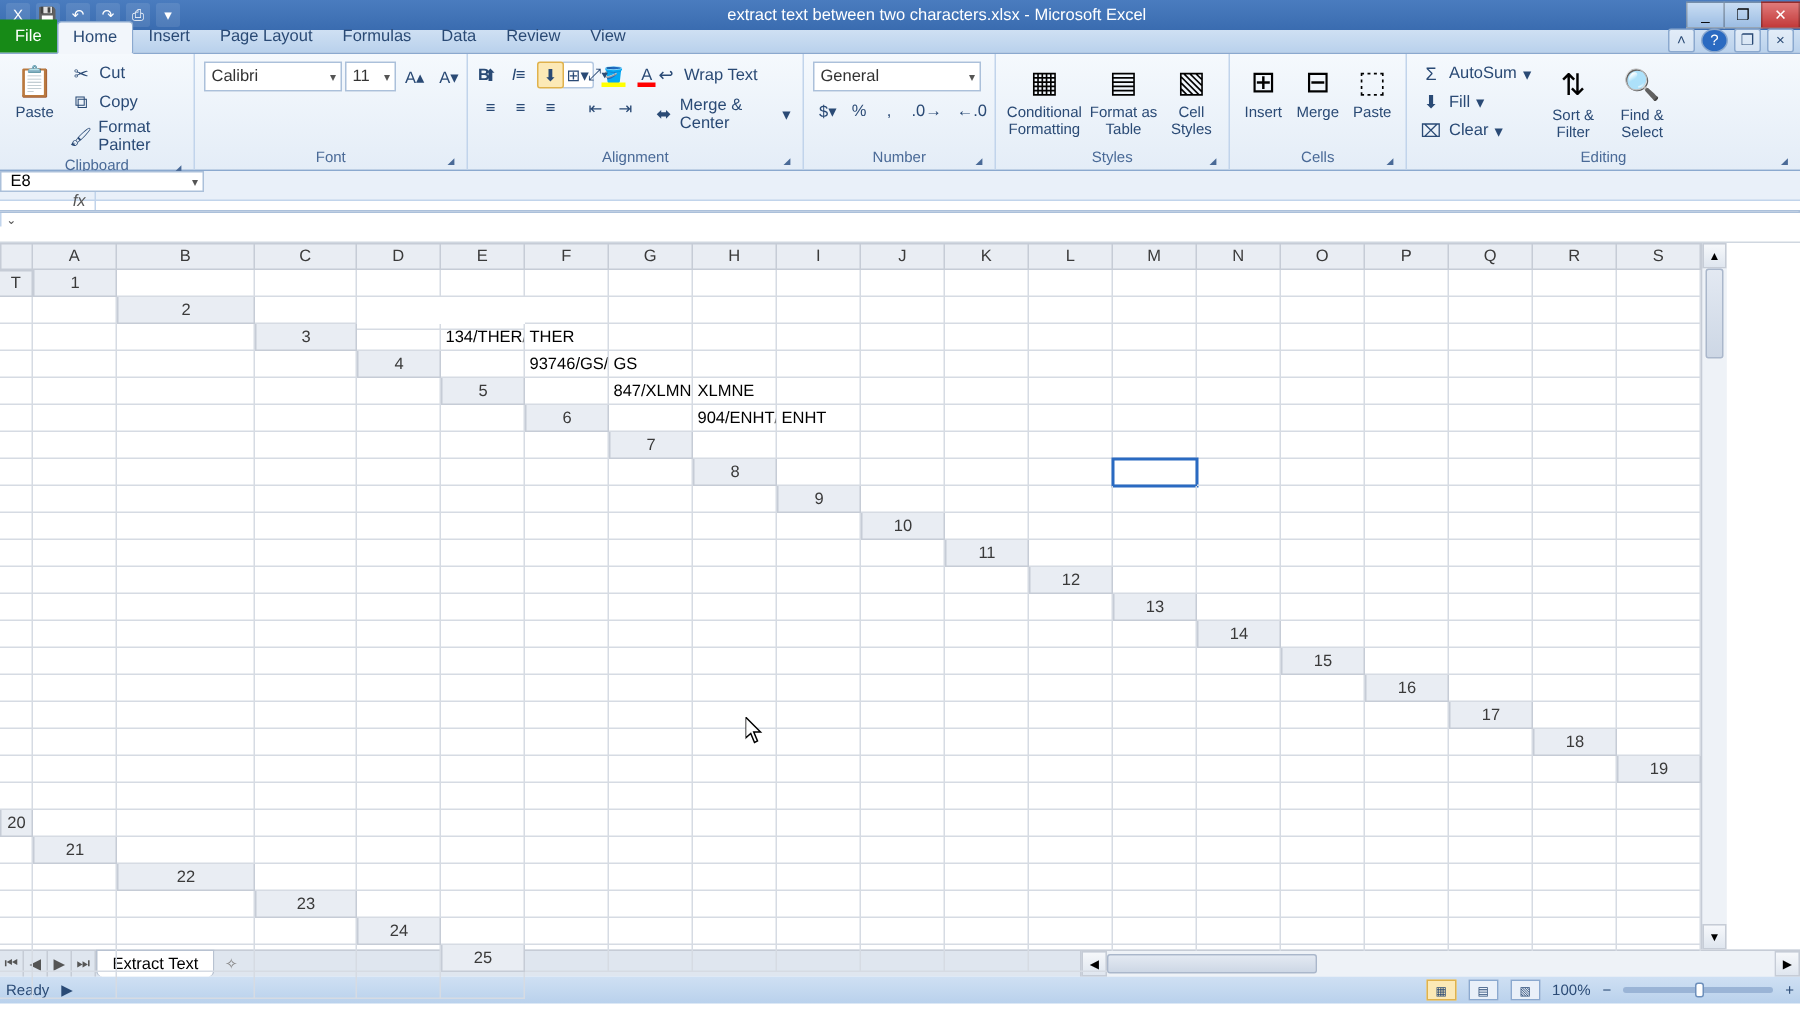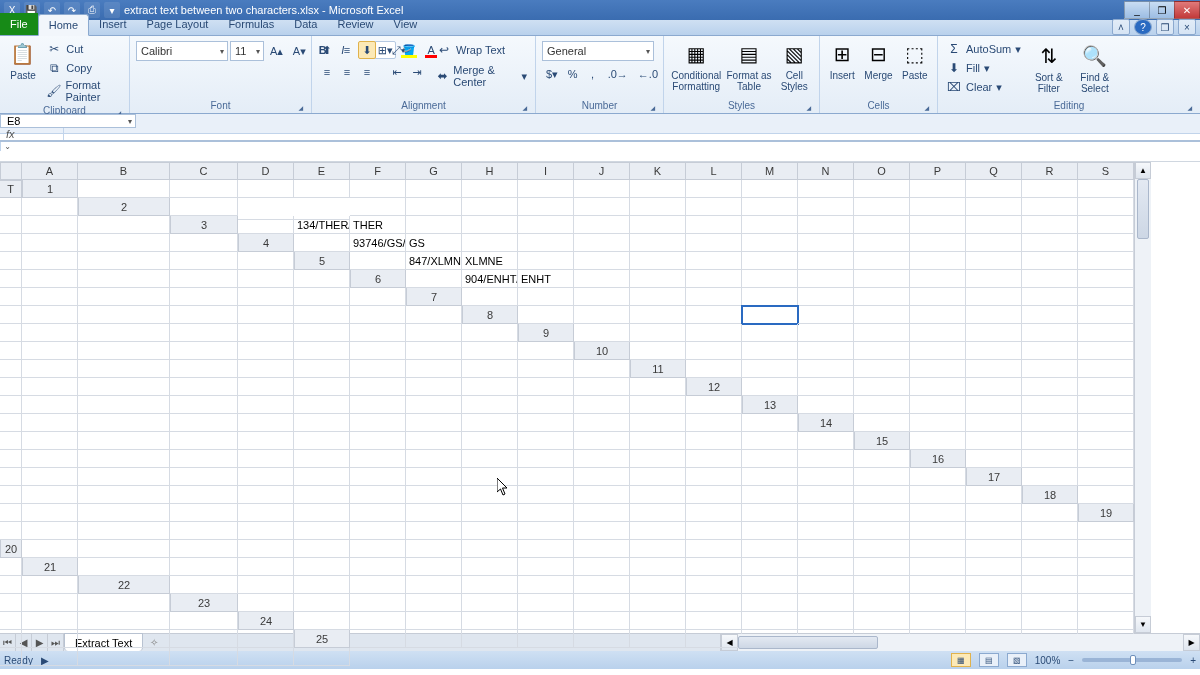--- a/index.html
+++ b/index.html
@@ -1,21 +1,21 @@
 <!DOCTYPE html>
 <html><head>
 <meta charset="utf-8">
 <style>
 * { margin: 0; padding: 0; box-sizing: border-box; font-family: "Segoe UI", Tahoma, sans-serif; }
 html, body { width: 1200px; height: 675px; overflow: hidden; background: #fff; }
 
 .titlebar { height: 20px; background: linear-gradient(#4a7cbf, #3a6cb0); display: flex; align-items: center; font-size: 11px; color: #fff; }
 .titlebar .qat { display: flex; align-items: center; gap: 4px; padding: 0 4px; }
 .titlebar .qat span { width: 16px; height: 16px; display: inline-flex; align-items: center; justify-content: center; background: rgba(255,255,255,.1); border-radius: 2px; font-size: 10px; }
-.titlebar .title { flex: 1; }
+.titlebar .title { flex: 1; text-align: center; }
 .titlebar .win-controls { display: flex; }
 .titlebar .win-controls span { width: 26px; height: 18px; display: inline-flex; align-items: center; justify-content: center; border: 1px solid rgba(0,0,0,.25); background: linear-gradient(#c9ddf3,#9cbde3); color: #000; font-size: 10px; margin-left: -1px; }
 .titlebar .win-controls span.close { background: linear-gradient(#e07a7a,#c23a3a); color:#fff; }
 
 .tabbar { height: 16px; background: linear-gradient(#cfe0f3,#b9d1ec); display: flex; align-items: flex-end; font-size: 11px; border-bottom: 1px solid #8ba9cf; }
 .tabbar .file-tab { background: #178a17; color: #fff; padding: 4px 10px; height: 22px; display:flex; align-items:center; }
 .tabbar .tab { padding: 4px 10px; color: #2a4a75; cursor: pointer; height:22px; display:flex; align-items:center; }
 .tabbar .tab.active { background: #f2f6fb; border: 1px solid #8ba9cf; border-bottom: 1px solid #f2f6fb; border-radius: 3px 3px 0 0; margin-bottom:-1px; }
 .help-controls { margin-left:auto; display:flex; align-items:center; gap:4px; padding-right:4px; }
 .help-controls span { width:18px; height:16px; display:inline-flex; align-items:center; justify-content:center; font-size:10px; background: rgba(255,255,255,.4); border:1px solid #8ba9cf; border-radius:2px; color:#2a4a75; }
@@ -34,21 +34,21 @@
 .mini-btn.active { background:#fce9b6; border-color:#e0b24c; }
 .stack { display:flex; flex-direction:column; gap:1px; }
 .combo { height:20px; border:1px solid #abc0da; background:#fff; display:flex; align-items:center; padding:0 14px 0 4px; position:relative; font-size:11px; color:#333; }
 .combo::after { content:"▾"; position:absolute; right:3px; font-size:8px; color:#555; }
 .label-btn { display:flex; align-items:center; gap:4px; font-size:11px; color:#2a4a75; padding:1px 2px; cursor:pointer; }
 .label-btn .ic { width:16px; height:16px; display:inline-flex; align-items:center; justify-content:center; font-size:12px; }
 
 .fx-row { height: 20px; display:flex; border-bottom:1px solid #c1d4eb; background:#e9f0f9;flex-direction:column; }
 .name-box { width:136px; border:1px solid #abc0da; background:#fff; display:flex; align-items:center; padding:0 14px 0 6px; font-size:11px; position:relative; margin:0; }
 .name-box::after { content:"▾"; position:absolute; right:3px; font-size:8px; color:#555; }
-.fx-btn { width:64px; display:flex; align-items:center; gap:6px; padding:0 6px; font-size:11px; color:#555; border-right:1px solid #c1d4eb; font-style:italic; }
+.fx-btn { width:64px; display:flex; align-items:center; justify-content:flex-end; gap:6px; padding:0 6px; font-size:11px; color:#555; border-right:1px solid #c1d4eb; font-style:italic; }
 .formula-bar { flex:1; background:#fff; border:1px solid #abc0da; border-left:0; }
 .fx-expand { width:14px; display:flex; align-items:center; justify-content:center; font-size:8px; color:#555; border-left:1px solid #c1d4eb; }
 
 .bridge { height: 28px; background:#fff; border-bottom:1px solid #d0d7e0; }
 
 .sheet-area { position:relative; height: calc(675px - 20px - 22px - 78px - 20px - 28px - 18px - 18px); display:flex; }
 .sheet { display:grid; grid-template-columns: 22px 56px 92px 68px repeat(16, 56px); grid-auto-rows: 18px; font-size:11px; color:#000; }
 .corner { background:#e9edf3; border:1px solid #c6ccd6; }
 .col-h { background:#e9edf3; border:1px solid #c6ccd6; border-left:0; text-align:center; color:#3a3a3a; display:flex; align-items:center; justify-content:center; }
 .row-h { background:#e9edf3; border:1px solid #c6ccd6; border-top:0; text-align:center; color:#3a3a3a; display:flex; align-items:center; justify-content:center; }

